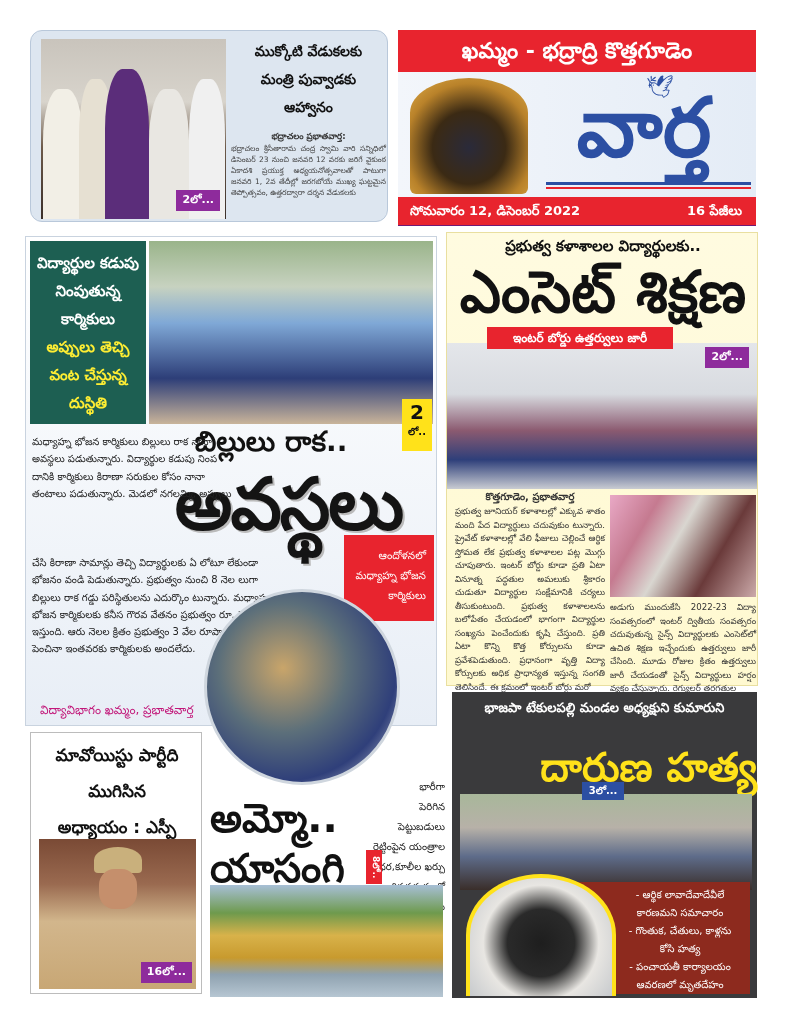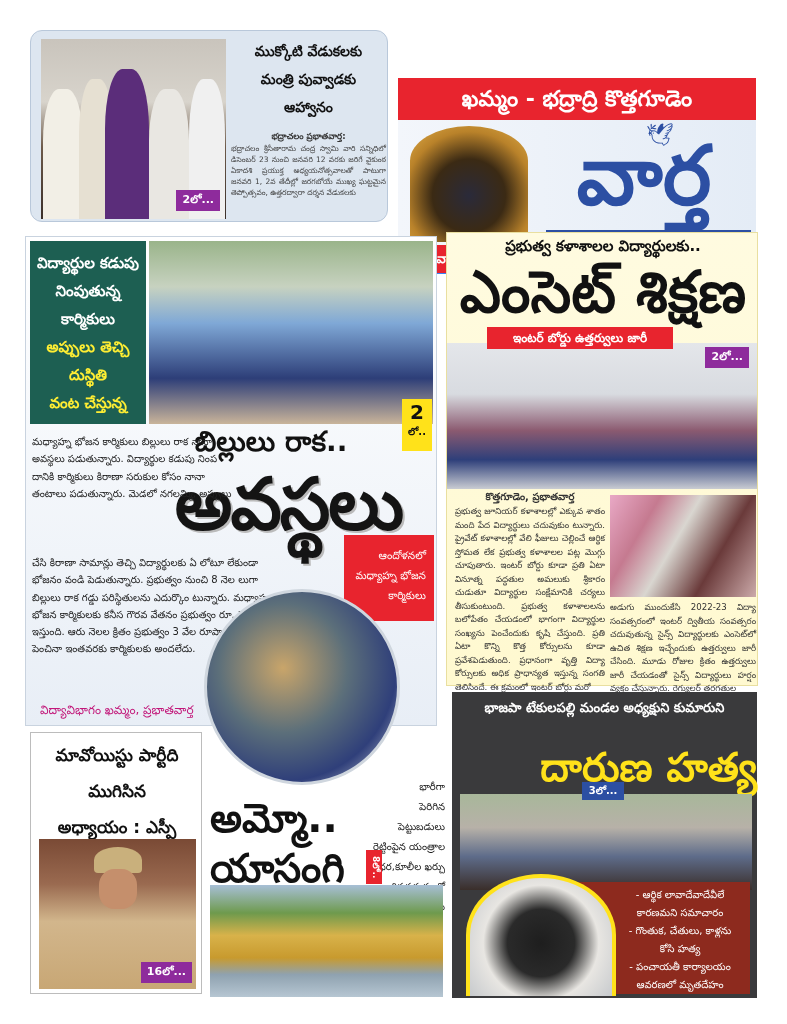--- a/index.html
+++ b/index.html
@@ -12,21 +12,21 @@
   #top-left { left: 30px; top: 30px; width: 358px; height: 192px; background: #dde6f0; border-radius: 12px; border: 1px solid #b9c8da; }
   #tl-photo { left: 10px; top: 8px; width: 185px; height: 180px;
     background: linear-gradient(180deg, #c9c4bc 0%, #d8d4cc 35%, #6d5a4a 60%, #3a2f2a 100%); }
   #tl-photo .fig { position: absolute; bottom: 0; border-radius: 40% 40% 0 0; }
   .badge-more { position: absolute; color: #fff; font-size: 11px; font-weight: bold; padding: 3px 6px; }
   #tl-title { left: 200px; top: 6px; width: 155px; text-align: center; font-size: 14px; font-weight: bold; line-height: 28px; color: #111; }
   #tl-dateline { left: 200px; top: 100px; width: 155px; text-align: center; font-size: 8.5px; font-weight: bold; color: #333; }
   #tl-body { left: 200px; top: 112px; width: 155px; font-size: 7.5px; line-height: 11px; color: #444; text-align: justify; }
 
   
-  #masthead { left: 398px; top: 30px; width: 358px; height: 196px; background: #3b82f6; margin-top: 48px; }
+  #masthead { left: 398px; top: 30px; width: 358px; height: 196px; background: #701a75; }
   #mh-region { left: 0; top: 0; width: 358px; height: 42px; background: #e8242e; color: #fff; font-size: 22px; font-weight: bold; text-align: center; line-height: 42px; }
   #mh-band { left: 0; top: 42px; width: 358px; height: 125px; background: linear-gradient(90deg, #f3f6fb, #e4ecf6); }
   #mh-deity { left: 12px; top: 6px; width: 118px; height: 116px; background: radial-gradient(circle at 50% 60%, #2a2a3a 0%, #3b2a14 40%, #b9822a 70%, #e3b04b 100%); border-radius: 50% 50% 6px 6px / 30% 30% 6px 6px; }
   #mh-logo { left: 140px; top: 4px; width: 212px; height: 100px; color: #2c4fa3; font-size: 82px; font-weight: bold; text-align: center; line-height: 104px; }
   #mh-bird { left: 248px; top: 2px; color: #2c4fa3; font-size: 22px; }
   #mh-rule1 { left: 148px; top: 110px; width: 205px; height: 3px; background: #2c4fa3; }
   #mh-rule2 { left: 148px; top: 115px; width: 205px; height: 2px; background: #e8242e; }
   #mh-dateband { left: 0; top: 167px; width: 358px; height: 28px; background: #e8242e; color: #fff; font-size: 13px; font-weight: bold; line-height: 28px; }
   #mh-date { left: 12px; top: 0; }
   #mh-pages { right: 14px; top: 0; }
@@ -124,22 +124,22 @@
     <span id="mh-pages" class="abs">16 పేజీలు</span>
   </div>
 </div>
 
 <div id="main-story" class="abs">
   <div id="ms-greenbox" class="abs">
     <div class="w">విద్యార్థుల కడుపు</div>
     <div class="w">నింపుతున్న</div>
     <div class="w">కార్మికులు</div>
     <div class="y">అప్పులు తెచ్చి</div>
+    <div class="y">వంట చేస్తున్న</div>
     <div class="y">దుస్థితి</div>
-    <div class="y">వంట చేస్తున్న</div>
   </div>
   <div id="ms-photo" class="photo"></div>
   <div id="ms-yellow" class="abs">
     <span>2</span>
     <span class="small">లో..</span>
   </div>
   <div id="ms-kicker" class="abs">బిల్లులు రాక..</div>
   <div id="ms-headline" class="abs">అవస్థలు</div>
   <div id="ms-body" class="abs">మధ్యాహ్న భోజన కార్మికులు బిల్లులు రాక నానా అవస్థలు పడుతున్నారు. విద్యార్థుల కడుపు నింప దానికి కార్మికులు కిరాణా సరుకుల కోసం నానా తంటాలు పడుతున్నారు. మెడలో నగలమ్మి, అప్పులు</div>
   <div id="ms-body-wide" class="abs">చేసి కిరాణా సామాన్లు తెచ్చి విద్యార్థులకు ఏ లోటూ లేకుండా భోజనం వండి పెడుతున్నారు. ప్రభుత్వం నుంచి 8 నెల లుగా బిల్లులు రాక గడ్డు పరిస్థితులను ఎదుర్కొం టున్నారు. మధ్యాహ్న భోజన కార్మికులకు కనీస గౌరవ వేతనం ప్రభుత్వం రూ. వెయ్యి ఇస్తుంది. ఆరు నెలల క్రితం ప్రభుత్వం 3 వేల రూపాయలు జీతం పెంచినా ఇంతవరకు కార్మికులకు అందలేదు.</div>

